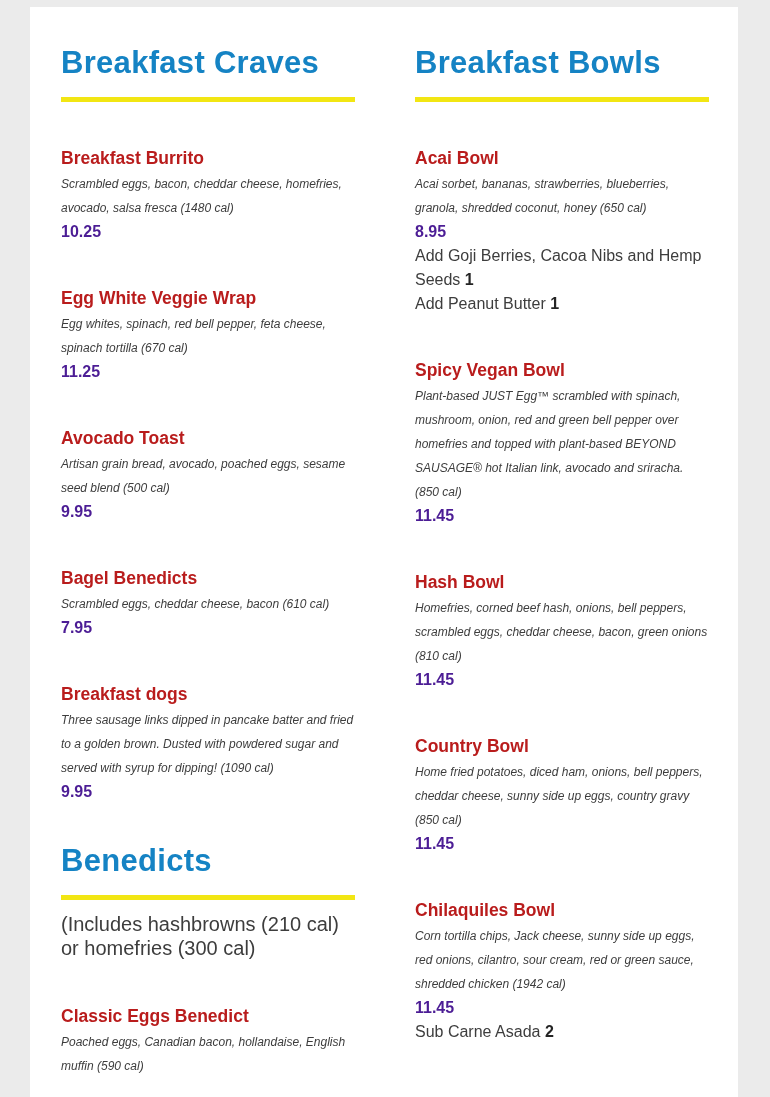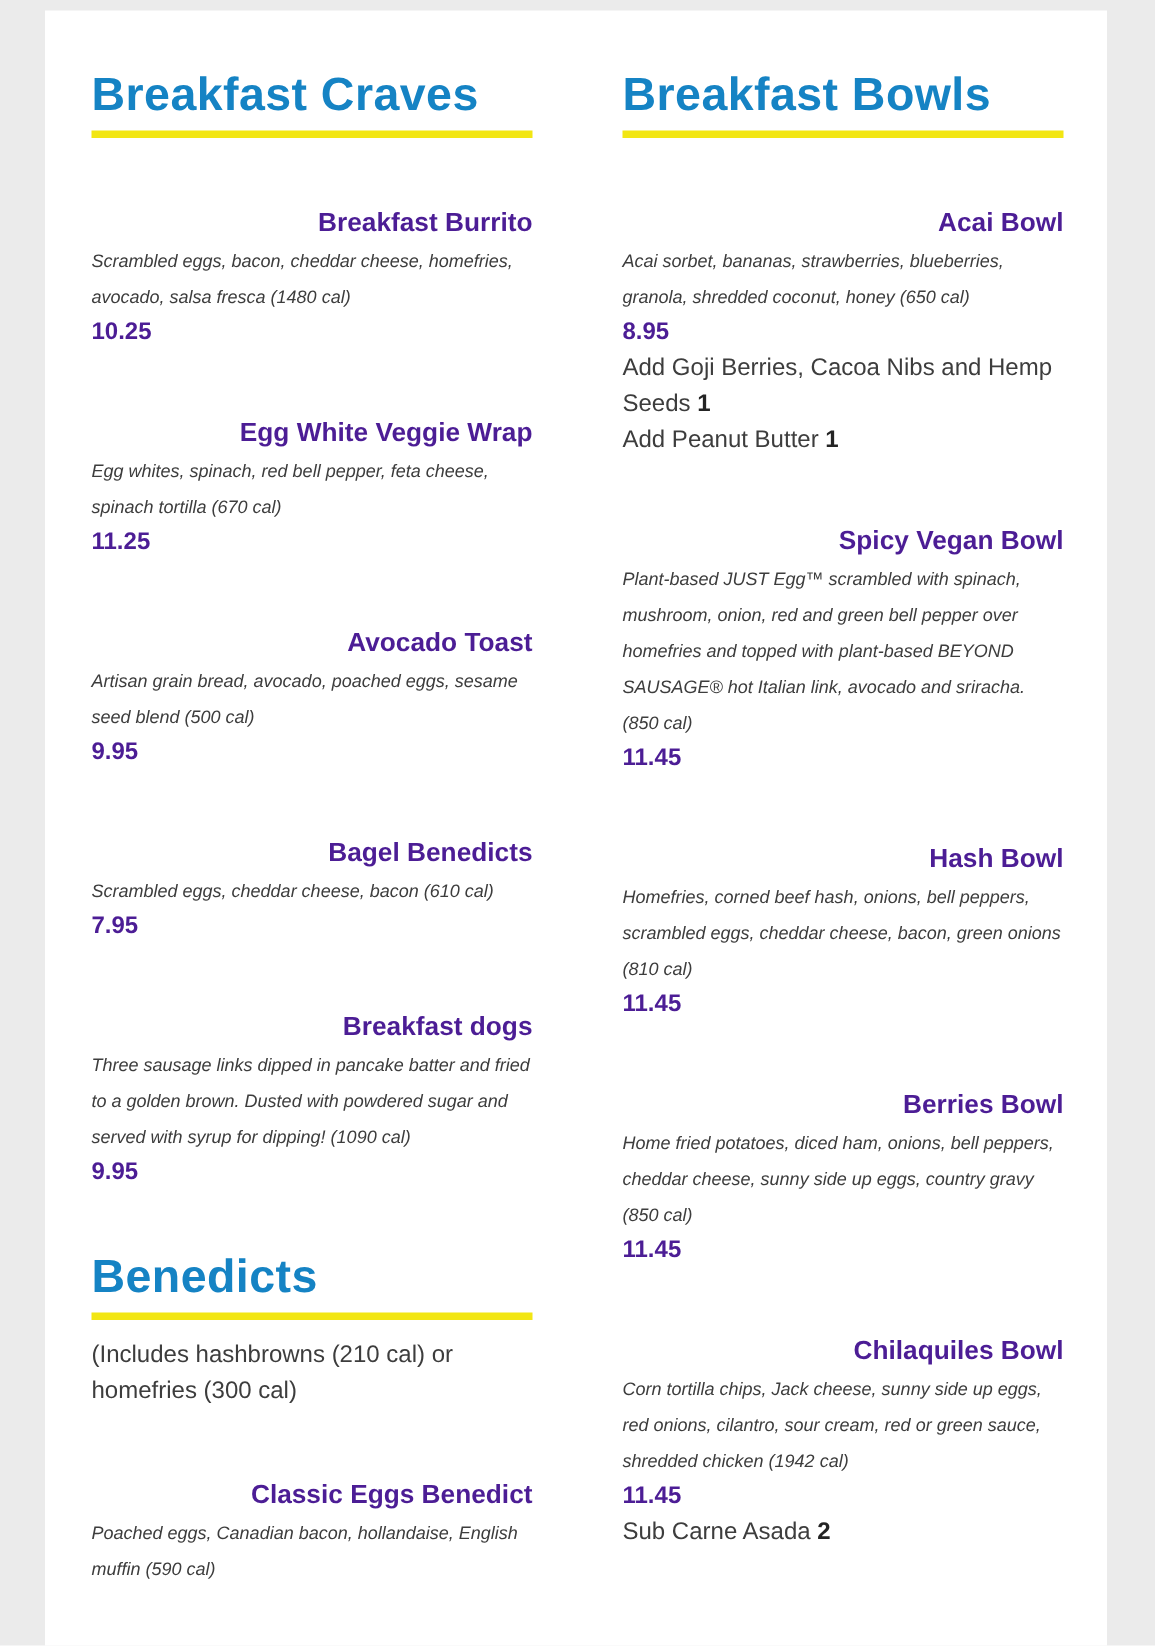--- a/index.html
+++ b/index.html
@@ -30,42 +30,41 @@
     width: 294px;
     flex: 0 0 294px;
   }
   .sec-title {
     margin: 0 0 44px 0;
     font-size: 31px;
     line-height: 30px;
     font-weight: bold;
     letter-spacing: 0.3px;
     color: #1583c4;
-    padding-bottom: 9px;
+    padding-bottom: 19px;
     border-bottom: 5px solid #f2e613;
   }
   .sec-title.with-note {
     margin-bottom: 12px;
   }
   .note {
     margin: 0 0 44px 0;
-    font-size: 16px;
+    font-size: 20px;
     line-height: 24px;
     color: #3d3d3d;
   }
   .item {
     margin: 0 0 42px 0;
   }
   .iname {
     margin: 0 0 2px 0;
     font-size: 17.5px;
     line-height: 24px;
     font-weight: bold;
-    color: #4c1d95;
-    text-align: right;
+    color: #b91c1c;
   }
   .idesc {
     margin: 0;
     font-size: 12px;
     line-height: 24px;
     color: #3d3d3d;
     font-style: italic;
   }
   .iprice {
     margin: 0;
@@ -158,21 +157,21 @@
           <p class="iprice">11.45</p>
         </div>
 
         <div class="item">
           <h3 class="iname">Hash Bowl</h3>
           <p class="idesc">Homefries, corned beef hash, onions, bell peppers, scrambled eggs, cheddar cheese, bacon, green onions (810 cal)</p>
           <p class="iprice">11.45</p>
         </div>
 
         <div class="item">
-          <h3 class="iname">Berries Bowl</h3>
+          <h3 class="iname">Country Bowl</h3>
           <p class="idesc">Home fried potatoes, diced ham, onions, bell peppers, cheddar cheese, sunny side up eggs, country gravy (850 cal)</p>
           <p class="iprice">11.45</p>
         </div>
 
         <div class="item">
           <h3 class="iname">Chilaquiles Bowl</h3>
           <p class="idesc">Corn tortilla chips, Jack cheese, sunny side up eggs, red onions, cilantro, sour cream, red or green sauce, shredded chicken (1942 cal)</p>
           <p class="iprice">11.45</p>
           <p class="iaddon"><span>Sub Carne Asada </span><span class="b">2</span></p>
         </div>

